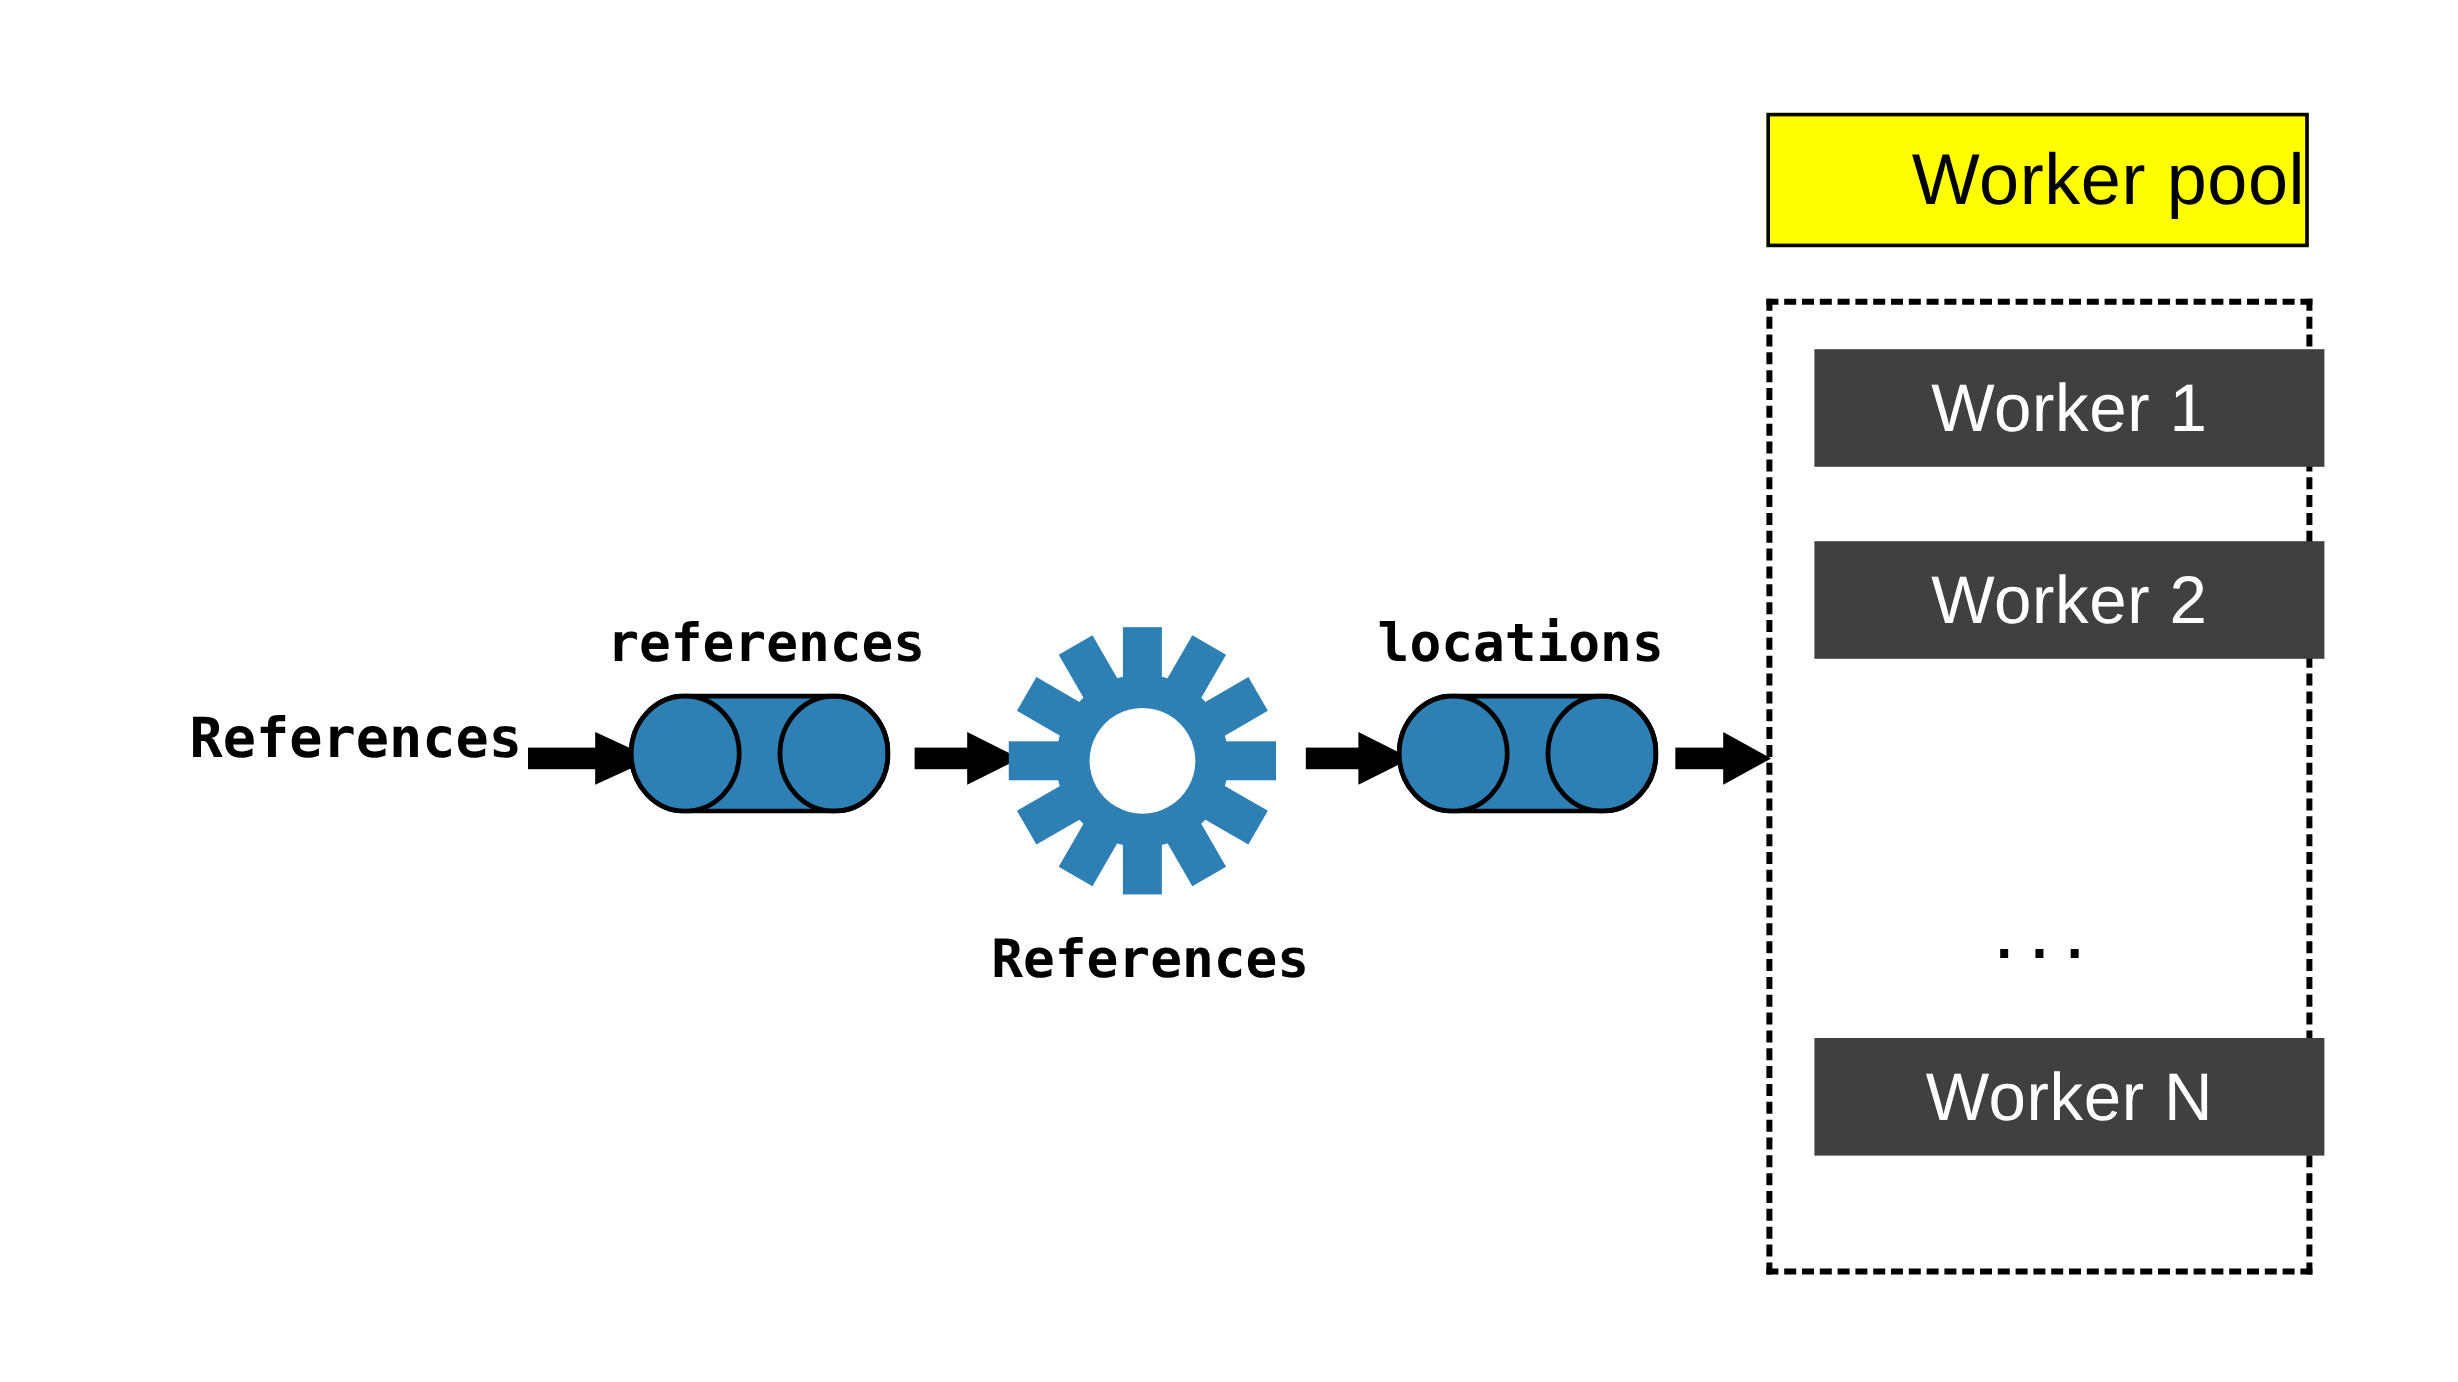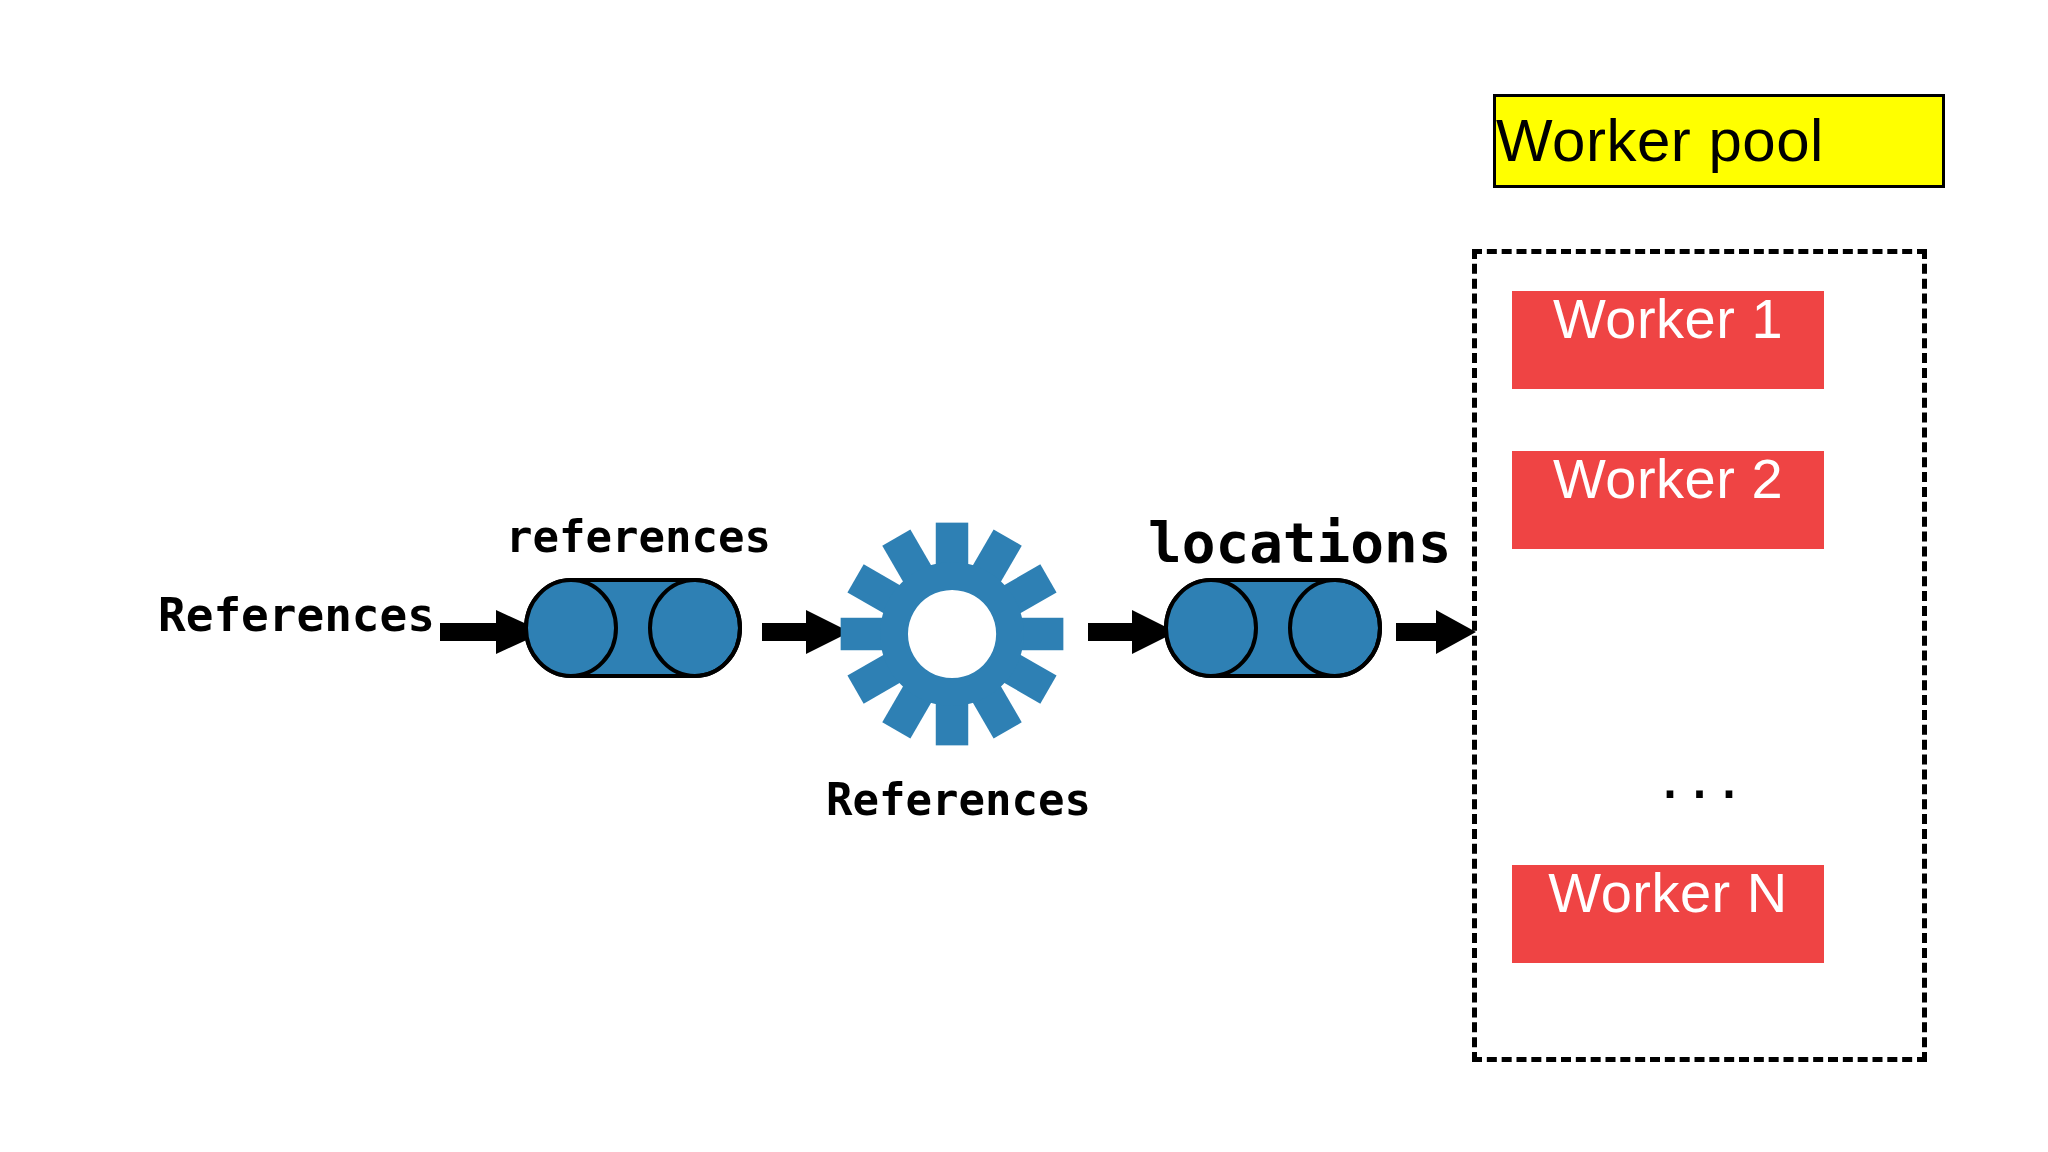--- a/index.html
+++ b/index.html
@@ -34,21 +34,21 @@
     font-size: 46px;
   }
   #references-queue-label {
     left: 506px;
     top: 515px;
     font-size: 44px;
   }
   #locations-queue-label {
     left: 1148px;
     top: 515px;
-    font-size: 56px;
+    font-size: 44px;
   }
   #downloader-label {
     left: 826px;
     top: 778px;
     font-size: 44px;
   }
 
   
   .arrow {
     display: block;
@@ -58,28 +58,27 @@
   .cylinder { display: block; }
 
   
   #gear-icon { display: block; }
 
   
   #worker-pool-title {
     left: 1472px;
     top: 94px;
     width: 452px;
-    height: 94px;
+    height: 112px;
     background: #ffff00;
     border: 3px solid #000000;
     box-sizing: border-box;
     display: flex;
     align-items: center;
-    justify-content: flex-start;
-    margin-left: 21px;
+    justify-content: flex-end;
   }
   #worker-pool-title-text {
     font-family: "Liberation Sans", sans-serif;
     font-size: 60px;
     color: #000000;
     line-height: 1;
     letter-spacing: 0.5px;
   }
 
   #worker-pool-box {
@@ -88,25 +87,25 @@
     width: 455px;
     height: 813px;
     border: 5px dashed #000000;
     box-sizing: border-box;
     background: transparent;
   }
 
   .worker-box {
     position: absolute;
     left: 35px;
-    width: 312px;
+    width: 425px;
     height: 98px;
-    background: #ef4444;
+    background: #404040;
     display: flex;
-    align-items: flex-start;
+    align-items: center;
     justify-content: center;
   }
   .worker-label {
     font-family: "Liberation Sans", sans-serif;
     font-size: 56px;
     color: #ffffff;
     line-height: 1;
     letter-spacing: 0.5px;
   }
   #worker-1 { top: 37px; }

